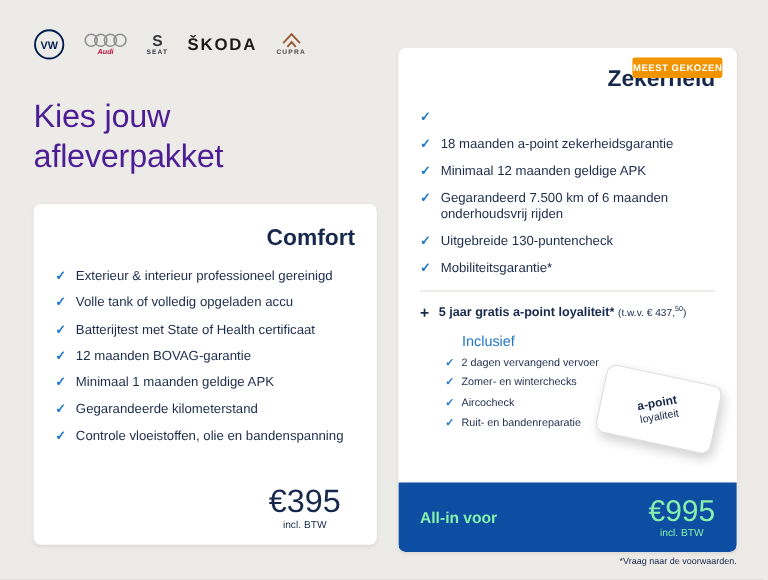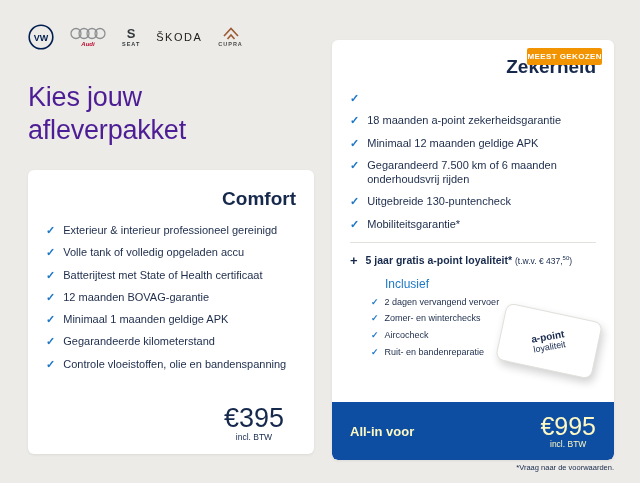--- a/index.html
+++ b/index.html
@@ -10,21 +10,21 @@
     position:relative; width:640px; height:483px;
     background:#edebe7; overflow:hidden;
   }
 
   
   .brands { position:absolute; left:28px; top:22px; display:flex; align-items:center; gap:16px; height:30px; }
   .brand { display:flex; flex-direction:column; align-items:center; justify-content:center; }
   .audi-label { font-size:6px; color:#bb0a30; font-style:italic; font-weight:700; margin-top:1px; }
   .seat-mark { font-size:13px; font-weight:800; color:#33383d; line-height:1; }
   .brand-label { font-size:5.5px; font-weight:700; letter-spacing:1px; color:#33383d; margin-top:1px; }
-  .skoda-label { font-size:11px; font-weight:400; letter-spacing:1.5px; color:#1c1c1b; }
+  .skoda-label { font-size:14px; font-weight:700; letter-spacing:1.5px; color:#1c1c1b; }
   .cupra-label { color:#4a4a4a; }
 
   
   .main-heading {
     position:absolute; left:28px; top:81px;
     font-size:27px; font-weight:400; line-height:1.22;
     color:#4c1d95; letter-spacing:-0.2px;
   }
 
   
@@ -74,21 +74,21 @@
     box-shadow:3px 4px 9px rgba(0,0,0,0.18);
     transform:rotate(12deg);
     display:flex; align-items:center; justify-content:center;
   }
   .lcv-inner { transform:rotate(-22deg); text-align:center; color:#16294c; }
   .lcv-line1 { font-size:10px; font-weight:700; }
   .lcv-line2 { font-size:9px; }
 
   .footer-bar {
     position:absolute; left:0; right:0; bottom:0; height:58px;
-    background:#0d4da2; color:#fef9c3;
+    background:#0d4da2; color:#86efac;
     display:flex; align-items:center; justify-content:space-between;
     padding:0 18px; border-radius:0 0 6px 6px;
   }
   .footer-label { font-size:13px; font-weight:700; }
   .footer-price { text-align:center; }
   .footer-amount { font-size:25px; font-weight:400; line-height:1.05; }
   .footer-note { font-size:8.5px; }
 
   
   .footnote { position:absolute; right:26px; top:463px; font-size:7.5px; color:#16294c; }

